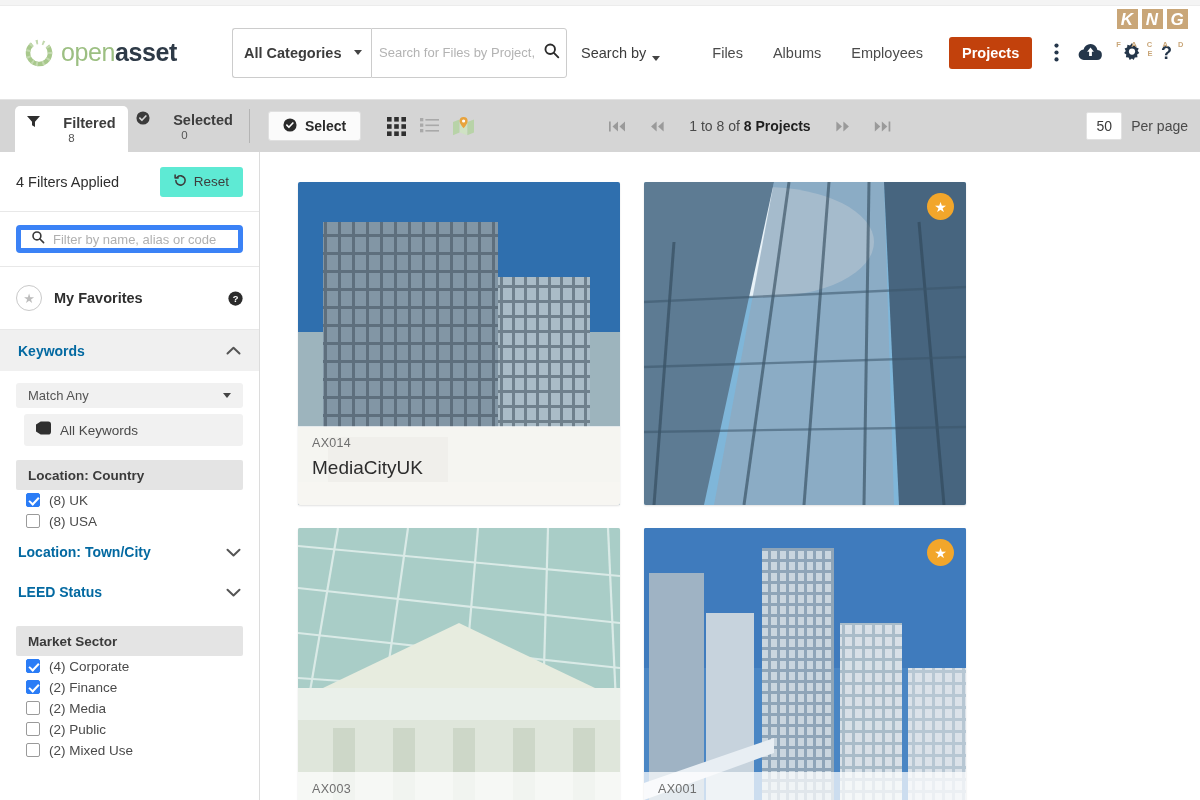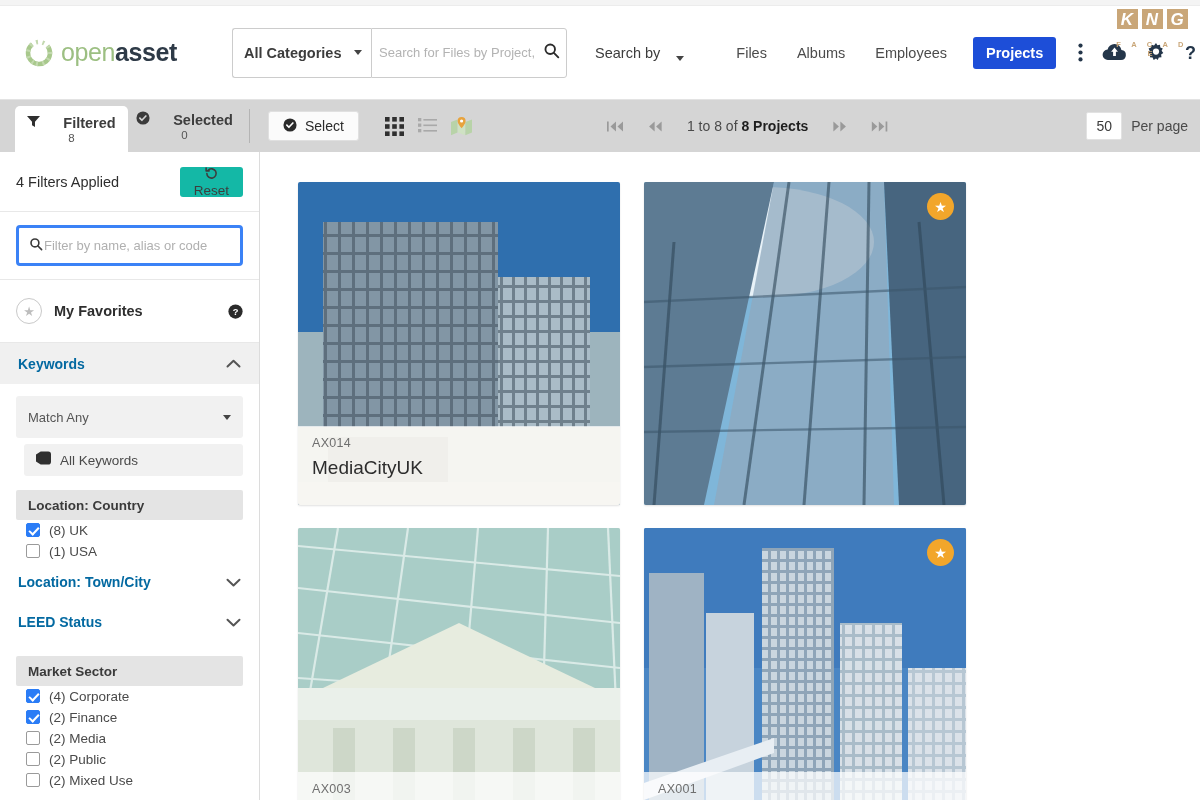--- a/index.html
+++ b/index.html
@@ -41,31 +41,31 @@
   .search-box {
     width: 196px; border: 1px solid #ccc; border-radius: 0 3px 3px 0; background: #fff;
     display: flex; align-items: center; padding: 0 8px 0 7px; gap: 4px;
   }
   .search-box input {
     border: none; outline: none; width: 160px; font-size: 13px; color: #333;
     font-family: "Liberation Sans", sans-serif; background: transparent;
   }
   .search-box input::placeholder { color: #b3b3b3; }
   .search-by {
-    margin-left: 28px; font-size: 14.5px; color: #3c3c3c; display: flex;
-    align-items: flex-end; gap: 16px; cursor: pointer; white-space: nowrap;
+    margin-left: 14px; font-size: 14.5px; color: #3c3c3c; display: flex;
+    align-items: flex-end; gap: 6px; cursor: pointer; white-space: nowrap;
   }
 
   .nav { display: flex; align-items: center; gap: 22px; margin-left: 48px; }
   .nav-item {
     font-size: 14.5px; color: #4b4b4b; cursor: pointer; white-space: nowrap;
     padding: 7px 4px;
   }
   .nav-item.active {
-    background: #1d4ed8; color: #fff; font-weight: 700;
+    background: #c2410c; color: #fff; font-weight: 700;
     border-radius: 3px; padding: 8px 13px;
   }
   .header-icons { display: flex; align-items: center; gap: 19px; margin-left: 22px; }
   .hicon { color: #24364a; cursor: pointer; display: flex; align-items: center; }
 
   .watermark {
     position: absolute; right: 6px; top: 2px;
     width: 84px; text-align: center; pointer-events: none;
   }
   .wm-letters { display: flex; gap: 2px; justify-content: center; }
@@ -91,21 +91,21 @@
   }
   .tab.active { background: #fff; border-radius: 5px 5px 0 0; margin: 6px 0 0 15px; width: 113px; }
   .tab-top { display: flex; align-items: center; gap: 23px; font-size: 14.5px; font-weight: 700; }
   .tab-count { font-size: 11.5px; color: #555; }
   .divider-v { width: 1px; background: #b4b4b4; height: 34px; align-self: center; margin: 0 0 0 8px; }
 
   .tool-right { display: flex; align-items: center; flex: 1; height: 100%; padding: 0 12px 0 18px; }
   .select-btn {
     background: #fbfbfb; border: 1px solid #e0e0e0; border-radius: 3px;
     height: 30px; padding: 0 14px; display: flex; align-items: center; gap: 8px;
-    font-size: 14px; font-weight: 400; color: #2b2b2b; cursor: pointer;
+    font-size: 14px; font-weight: 700; color: #2b2b2b; cursor: pointer;
   }
   .view-icons { display: flex; align-items: center; gap: 14px; margin-left: 26px; }
   .view-ic { cursor: pointer; display: flex; }
 
   .pager { display: flex; align-items: center; gap: 24px; margin-left: 135px; }
   .pg-btn { color: #9a9a9a; cursor: pointer; font-size: 13px; letter-spacing: -2px; display: flex; }
   .pg-text { font-size: 14px; color: #4a4a4a; white-space: nowrap; }
   .pg-text b { color: #1f1f1f; font-weight: 700; }
   .perpage { display: flex; align-items: center; gap: 9px; margin-left: auto; }
   .perpage-input {
@@ -119,28 +119,28 @@
   .body { display: flex; height: calc(800px - 6px - 94px - 52px); }
 
   
   .sidebar { width: 260px; flex: 0 0 260px; background: #fff; border-right: 1px solid #dcdcdc; overflow: hidden; }
   .filters-applied {
     height: 60px; display: flex; align-items: center; justify-content: space-between;
     padding: 0 16px; border-bottom: 1px solid #e8e8e8;
   }
   .fa-label { font-size: 14.5px; font-weight: 400; color: #2e2e2e; }
   .reset-btn {
-    background: #14b8a6; border: none; border-radius: 3px; height: 30px; padding: 0 14px;
-    display: flex; align-items: center; font-size: 13.5px; color: #3d3d3d;
-    cursor: pointer; font-family: "Liberation Sans", sans-serif; flex-direction: column;
+    background: #5eead4; border: none; border-radius: 3px; height: 30px; padding: 0 14px;
+    display: flex; align-items: center; gap: 7px; font-size: 13.5px; color: #3d3d3d;
+    cursor: pointer; font-family: "Liberation Sans", sans-serif;
   }
   .side-search-wrap { padding: 13px 16px; border-bottom: 1px solid #e8e8e8; }
   .side-search {
-    height: 41px; border: 3px solid #3b82f6; border-radius: 4px; display: flex;
-    align-items: center; gap: 1px; padding: 0 10px;
+    height: 28px; border: 5px solid #3b82f6; border-radius: 4px; display: flex;
+    align-items: center; gap: 8px; padding: 0 10px;
   }
   .side-search input {
     border: none; outline: none; font-size: 13px; color: #333; width: 185px;
     font-family: "Liberation Sans", sans-serif; background: transparent;
   }
   .side-search input::placeholder { color: #b0b0b0; }
   .favorites {
     height: 63px; display: flex; align-items: center; padding: 0 16px;
     border-bottom: 1px solid #e8e8e8; gap: 12px; cursor: pointer;
   }
@@ -153,21 +153,21 @@
 
   .sec-header {
     height: 41px; background: #f0f0f0; display: flex; align-items: center;
     justify-content: space-between; padding: 0 18px; cursor: pointer;
   }
   .sec-title { font-size: 14px; font-weight: 700; color: #0369a1; }
   .chev { color: #555; display: flex; }
 
   .match-wrap { padding: 12px 16px 0 16px; }
   .match-select {
-    height: 42px; background: #f1f1f1; border-radius: 3px; display: flex;
+    height: 25px; background: #f1f1f1; border-radius: 3px; display: flex;
     align-items: center; justify-content: space-between; padding: 0 12px;
     font-size: 13px; color: #555; cursor: pointer;
   }
   .allkw {
     margin: 6px 16px 0 24px; height: 22px; background: #f1f1f1; border-radius: 3px;
     display: flex; align-items: center; gap: 9px; padding: 16px 12px; cursor: pointer;
   }
   .allkw-label { font-size: 13.5px; color: #4a4a4a; }
 
   .grp-header {
@@ -477,21 +477,21 @@
       </div>
 
       <div class="grp-header">Location: Country</div>
       <div>
         <div class="opt">
           <span class="cbox checked"></span>
           <span class="opt-label">(8) UK</span>
         </div>
         <div class="opt">
           <span class="cbox"></span>
-          <span class="opt-label">(1) USA</span>
+          <span class="opt-label">(8) USA</span>
         </div>
       </div>
 
       <div class="grp-header plain">
         <span class="sec-title">Location: Town/City</span>
         <span class="chev">
           <svg width="15" height="9" viewBox="0 0 15 9" fill="none" stroke="#555" stroke-width="2" stroke-linecap="round" stroke-linejoin="round">
               <path d="M1.5 1.8l6 5.7 6-5.7"></path>
             </svg>
         </span>

